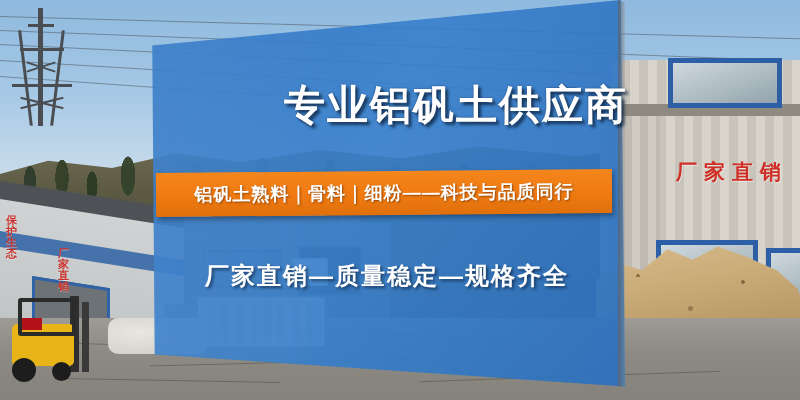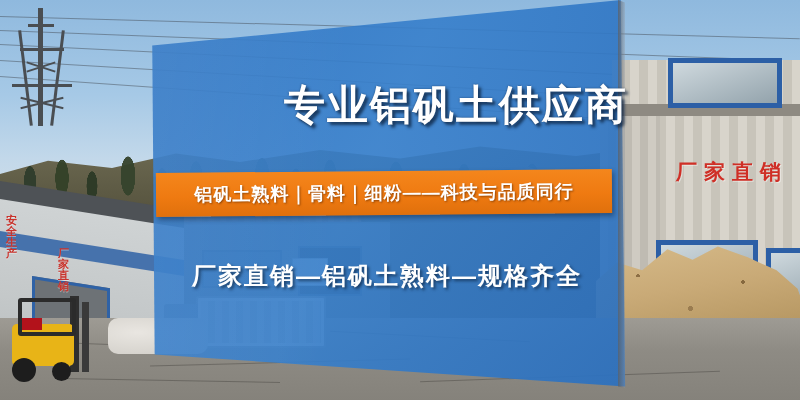--- a/index.html
+++ b/index.html
@@ -178,21 +178,21 @@
       <div class="win-s" style="left:22px;top:28px;width:76px;height:34px;"></div>
       <div class="win-s" style="left:118px;top:24px;width:60px;height:46px;background:#3b3530;"></div>
     </div>
     <div class="ac"></div>
 
     <div class="bldg-left">
       <div class="roof"></div>
       <div class="band"></div>
       <div class="door"></div>
     </div>
-    <div class="redv" style="left:6px;">安全生产</div>
+    <div class="redv" style="left:6px;">保护生态</div>
     <div class="redv" style="left:58px;top:248px;">厂家直销</div>
 
     <div class="bldg-right"></div>
     <div class="bldg-right2"></div>
     <div class="eave"></div>
     <div class="win-b" style="left:668px;top:58px;width:104px;height:40px;"></div>
     <div class="win-b" style="left:656px;top:240px;width:92px;height:56px;"></div>
     <div class="win-b" style="left:766px;top:248px;width:34px;height:62px;"></div>
     <div class="redwall">厂家直销</div>
     <div class="bluelow"></div>
@@ -229,18 +229,18 @@
     <div class="panel-edge"></div>
 
     <div class="content">
 
       <div class="headline">专业铝矾土供应商</div>
 
       <div class="orange-band">
         <span>铝矾土熟料｜骨料｜细粉——科技与品质同行</span>
       </div>
 
-      <div class="sub sub1">厂家直销—铝矾土熟料—规格齐全</div>
+      <div class="sub sub1">厂家直销—质量稳定—规格齐全</div>
 
     </div>
   </div>
 
 </div>
 
 </body></html>

